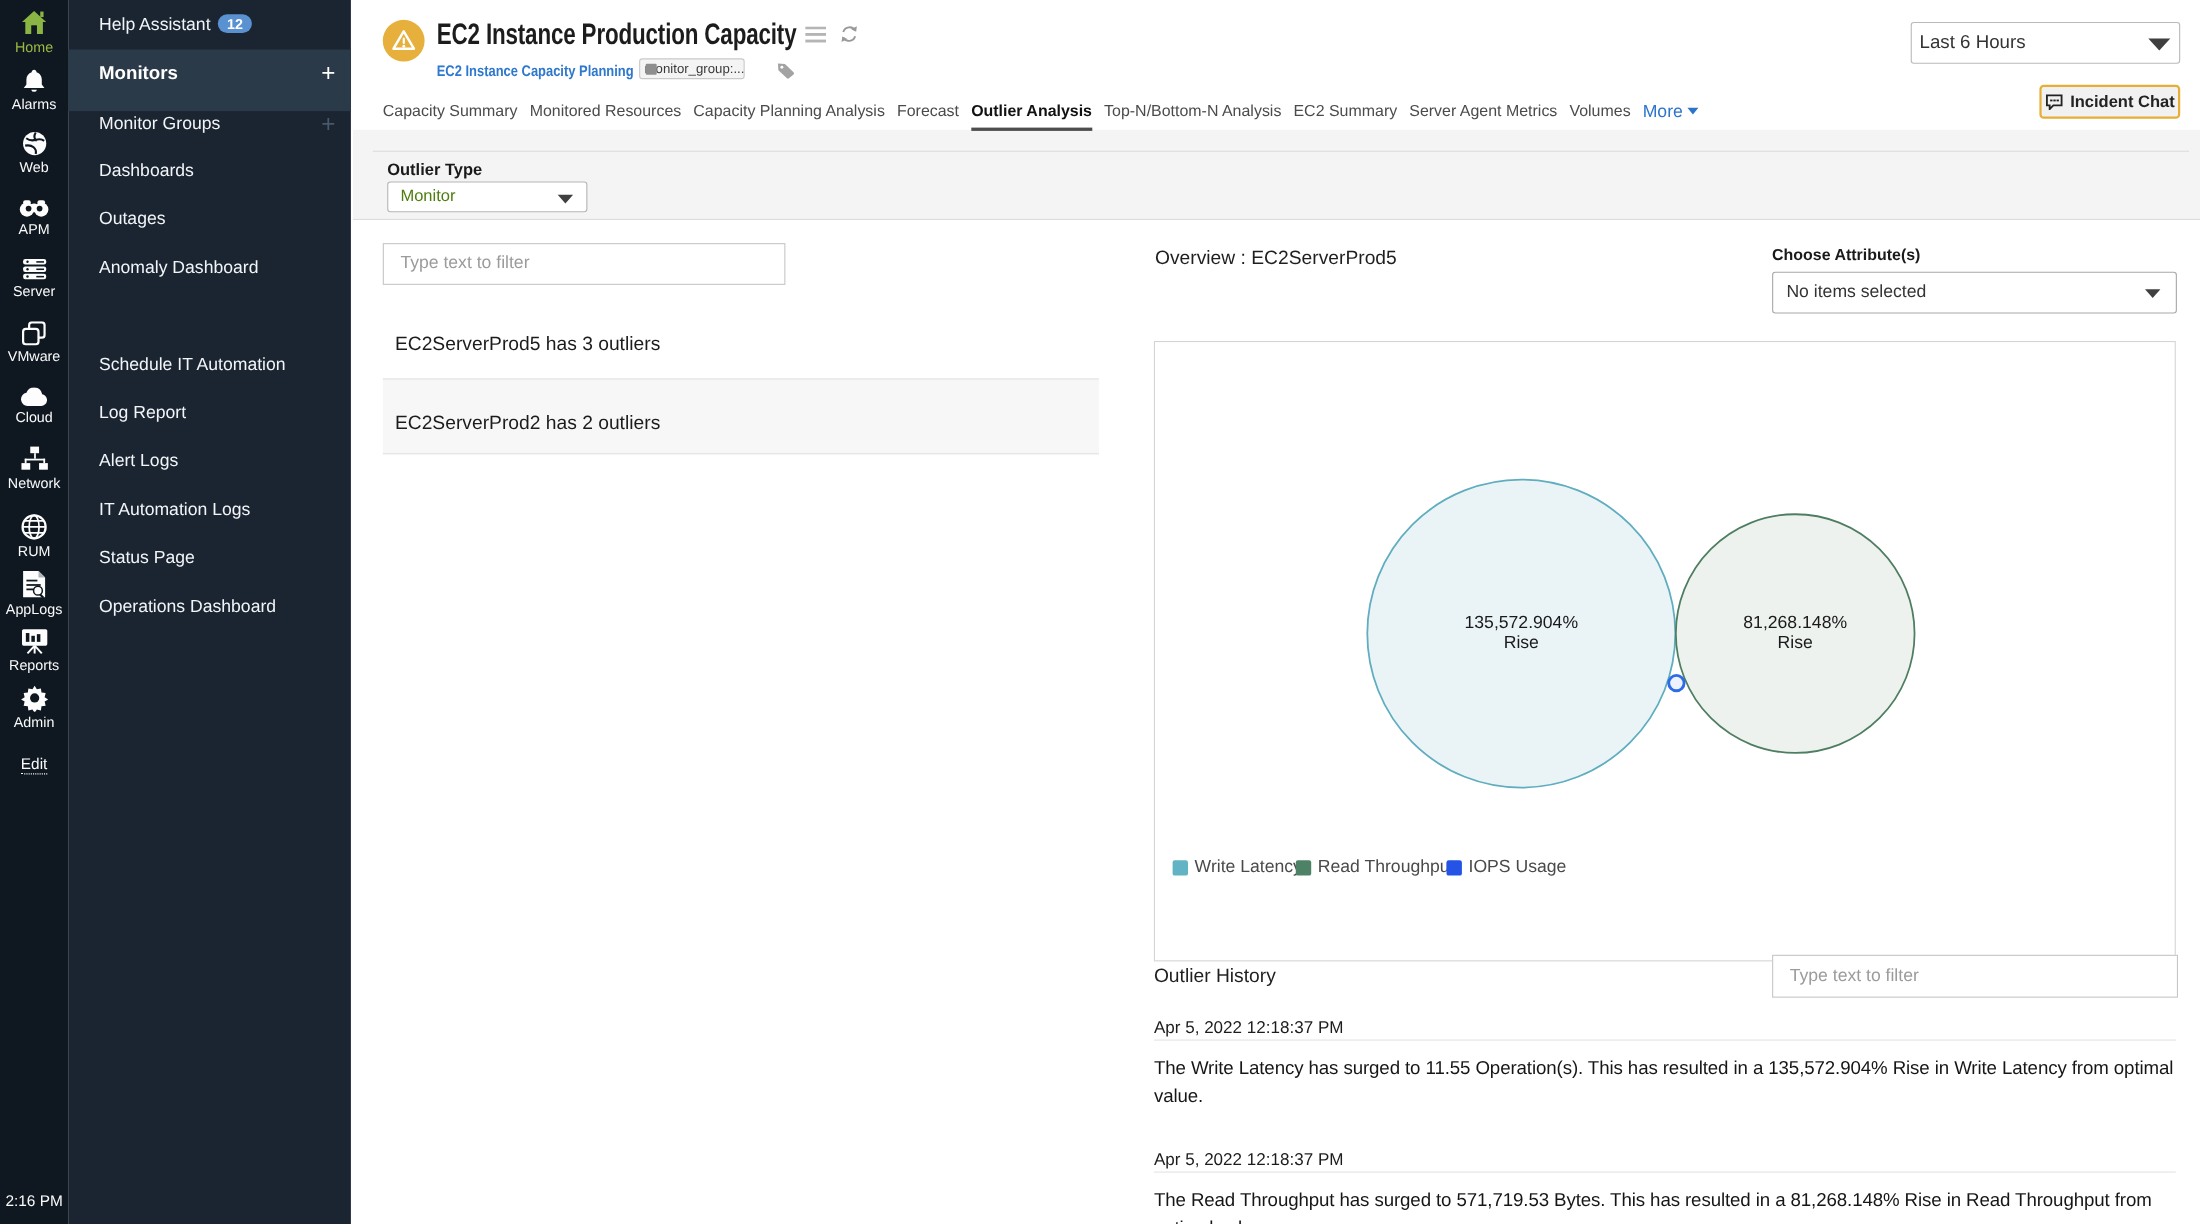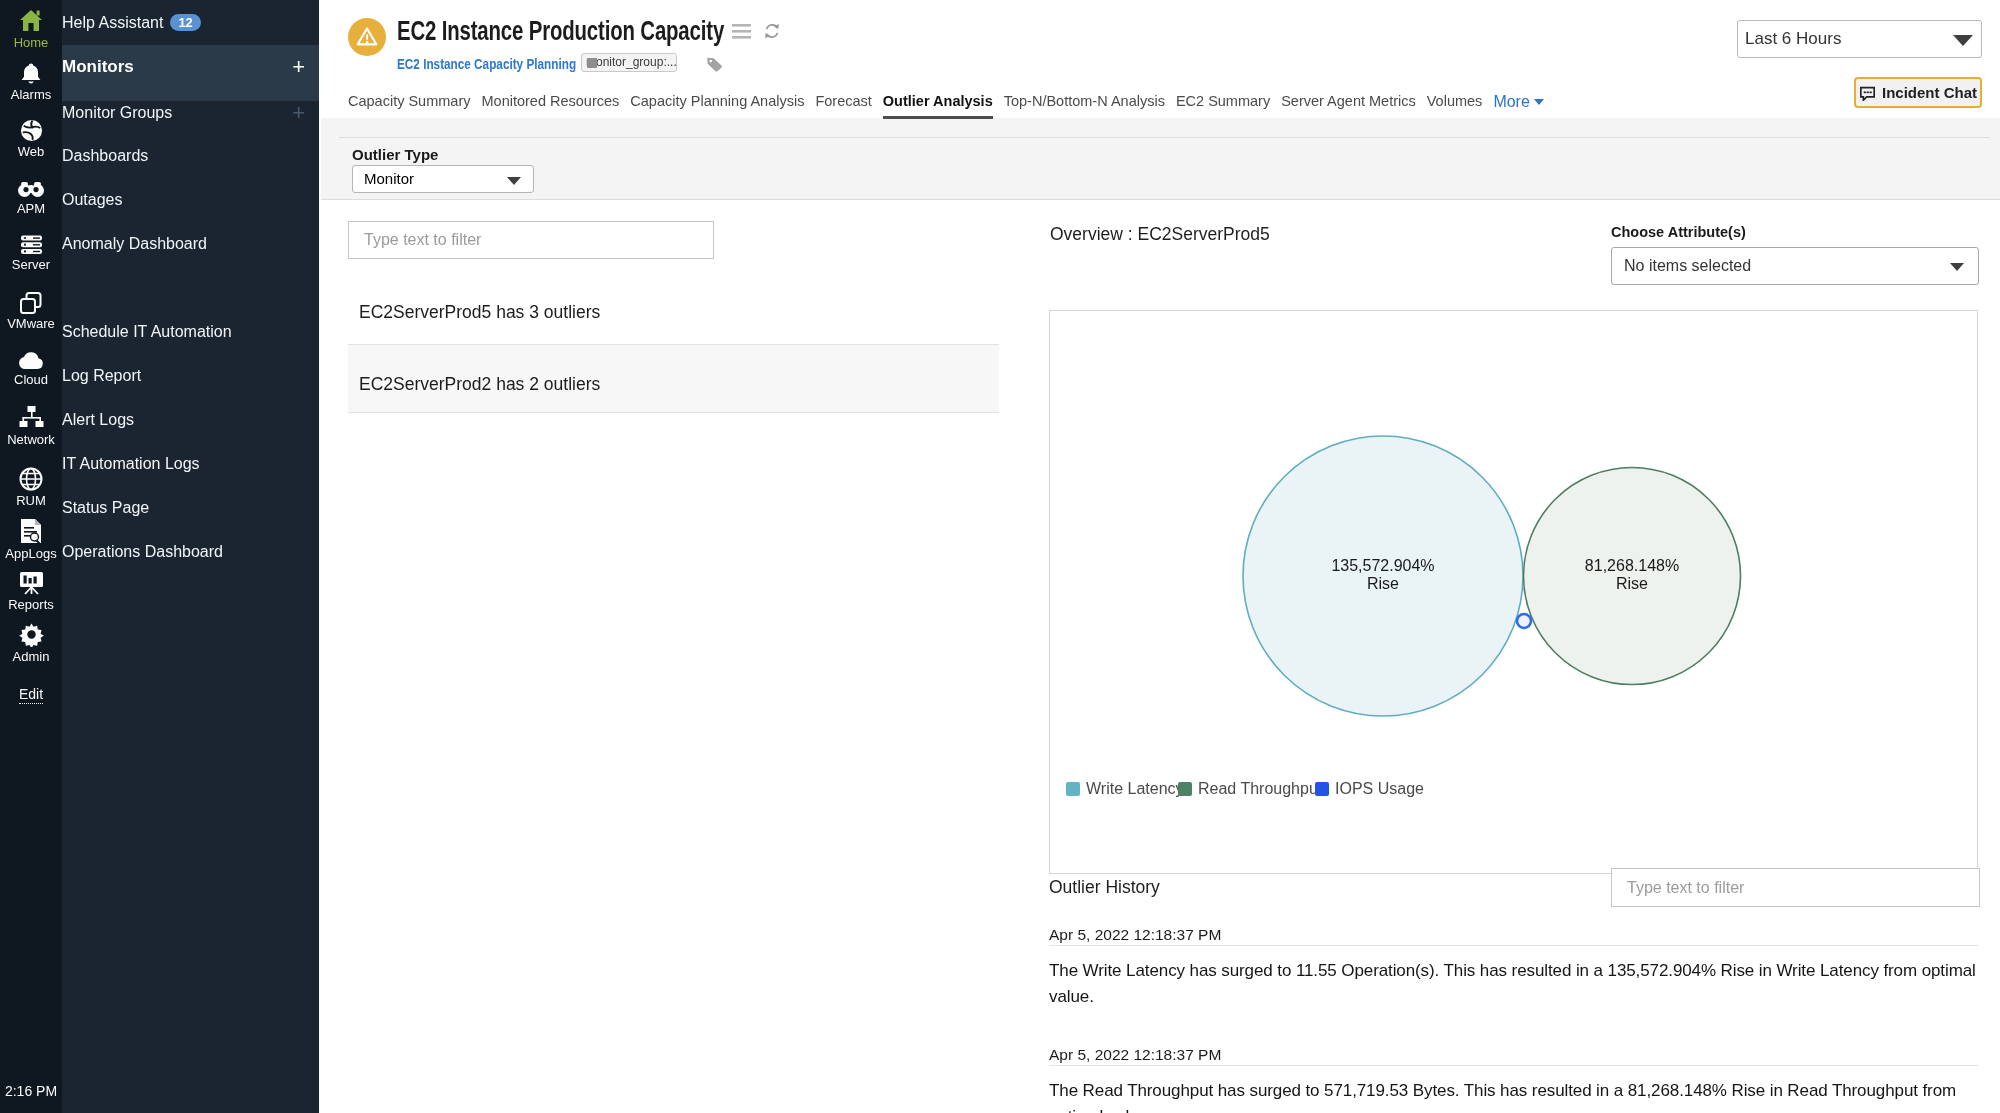--- a/index.html
+++ b/index.html
@@ -10,21 +10,21 @@
 
   
   #rail { position:absolute; left:0; top:0; width:62px; height:1113px; background:#0f1821; }
   .railitem { position:absolute; left:0; width:62px; text-align:center; color:#fdfdfd; }
   .railitem svg { display:block; margin:0 auto; }
   .raillabel { font-size:13px; color:#fafafa; display:block; margin-top:2px; letter-spacing:0; }
   .railitem.home .raillabel { color:#9ab940; }
 
   
   #menu { position:absolute; left:62px; top:0; width:257px; height:1113px; background:#1b2531; }
-  .mitem { position:absolute; left:0; width:257px; height:56px; line-height:44px; color:#f2f5f8; font-size:16px; padding-left:0; }
+  .mitem { position:absolute; left:0; width:257px; height:56px; line-height:44px; color:#f2f5f8; font-size:16px; padding-left:28px; }
   #menu .active { background:#2b3a49; font-weight:bold; font-size:17px; color:#fff; }
   .plus { position:absolute; right:14px; top:0; font-size:22px; font-weight:400; color:#fff; }
   .plusdim { color:#48596b; }
   .badge { display:inline-block; background:#5a91d0; color:#fff; border-radius:10px; font-size:13px; font-weight:bold; line-height:17px; padding:0 8px; margin-left:7px; vertical-align:1px; }
 
   
   #warncircle { position:absolute; left:348px; top:18px; width:38px; height:38px; border-radius:50%; background:#e7b03c; }
   #title { position:absolute; left:397px; top:16px; font-size:27px; font-weight:700; color:#1c1c1c; letter-spacing:-0.2px; transform:scaleX(0.755); transform-origin:left top; white-space:nowrap; }
   #bclink { position:absolute; left:397px; top:56px; font-size:14px; color:#2e78cd; font-weight:700; transform:scaleX(0.84); transform-origin:left top; white-space:nowrap; }
   #chip { position:absolute; left:581px; top:53px; width:96px; height:19px; background:#f4f4f4; border:1px solid #c9c9c9; border-radius:3px; font-size:12px; color:#3a3a3a; line-height:17px; padding-left:4px; }
@@ -39,21 +39,21 @@
 
   
   #timesel { position:absolute; left:1737px; top:20px; width:245px; height:38px; background:#fff; border:1px solid #b9b9b9; border-radius:3px; font-size:17px; color:#333; line-height:36px; padding-left:7px; }
   .seltri { position:absolute; width:0; height:0; border-left:7px solid transparent; border-right:7px solid transparent; border-top:8px solid #3f3f3f; }
   #incident { position:absolute; left:1854px; top:77px; width:128px; height:31px; background:#f1f1f1; border:2px solid #e7ae35; border-radius:4px; font-size:15px; font-weight:700; color:#222; line-height:27px; text-align:center; }
 
   
   #grayband { position:absolute; left:321px; top:118px; width:1679px; height:82px; background:#f4f4f4; border-bottom:1px solid #dcdcdc; }
   #grayband .innerline { position:absolute; left:18px; top:19px; right:10px; height:1px; background:#ddd; }
   #outliertype { position:absolute; left:352px; top:146px; font-size:15px; font-weight:700; color:#1a1a1a; }
-  #monitorsel { position:absolute; left:352px; top:165px; width:182px; height:28px; background:#fff; border:1px solid #b5b5b5; border-radius:3px; font-size:15px; color:#000000; line-height:26px; padding-left:11px; }
+  #monitorsel { position:absolute; left:352px; top:165px; width:182px; height:28px; background:#fff; border:1px solid #b5b5b5; border-radius:3px; font-size:15px; color:#4d7c0f; line-height:26px; padding-left:11px; }
 
   
   .filterinput { position:absolute; background:#fff; border:1px solid #c6c6c6; border-radius:0; color:#9b9b9b; }
   #filter1 { left:348px; top:221px; width:366px; height:38px; font-size:16px; line-height:36px; padding-left:15px; }
   .lrow { position:absolute; left:348px; width:651px; height:69px; font-size:17.5px; color:#1c1c1c; line-height:59px; padding-top:10px; padding-left:11px; }
   #lrow2 { background:#f7f7f7; border-top:1px solid #e2e2e2; border-bottom:1px solid #e2e2e2; }
 
   
   #overview { position:absolute; left:1050px; top:224px; font-size:17.5px; color:#1f1f1f; }
   #chooselbl { position:absolute; left:1611px; top:224px; font-size:14.5px; font-weight:700; color:#1a1a1a; }

